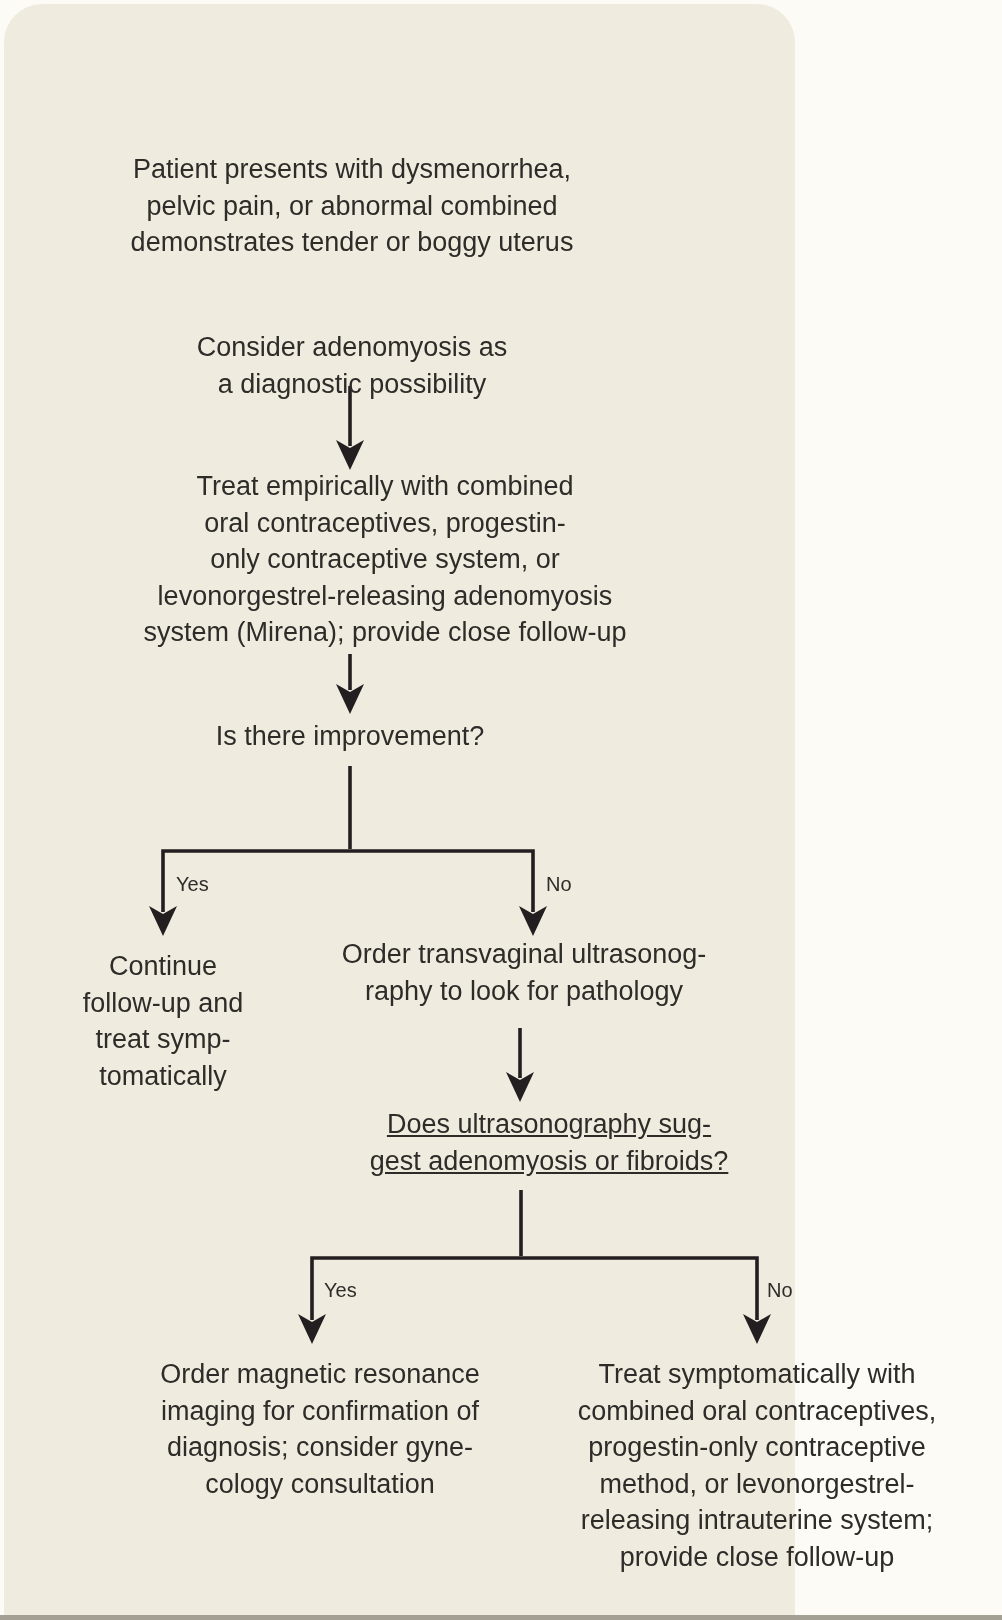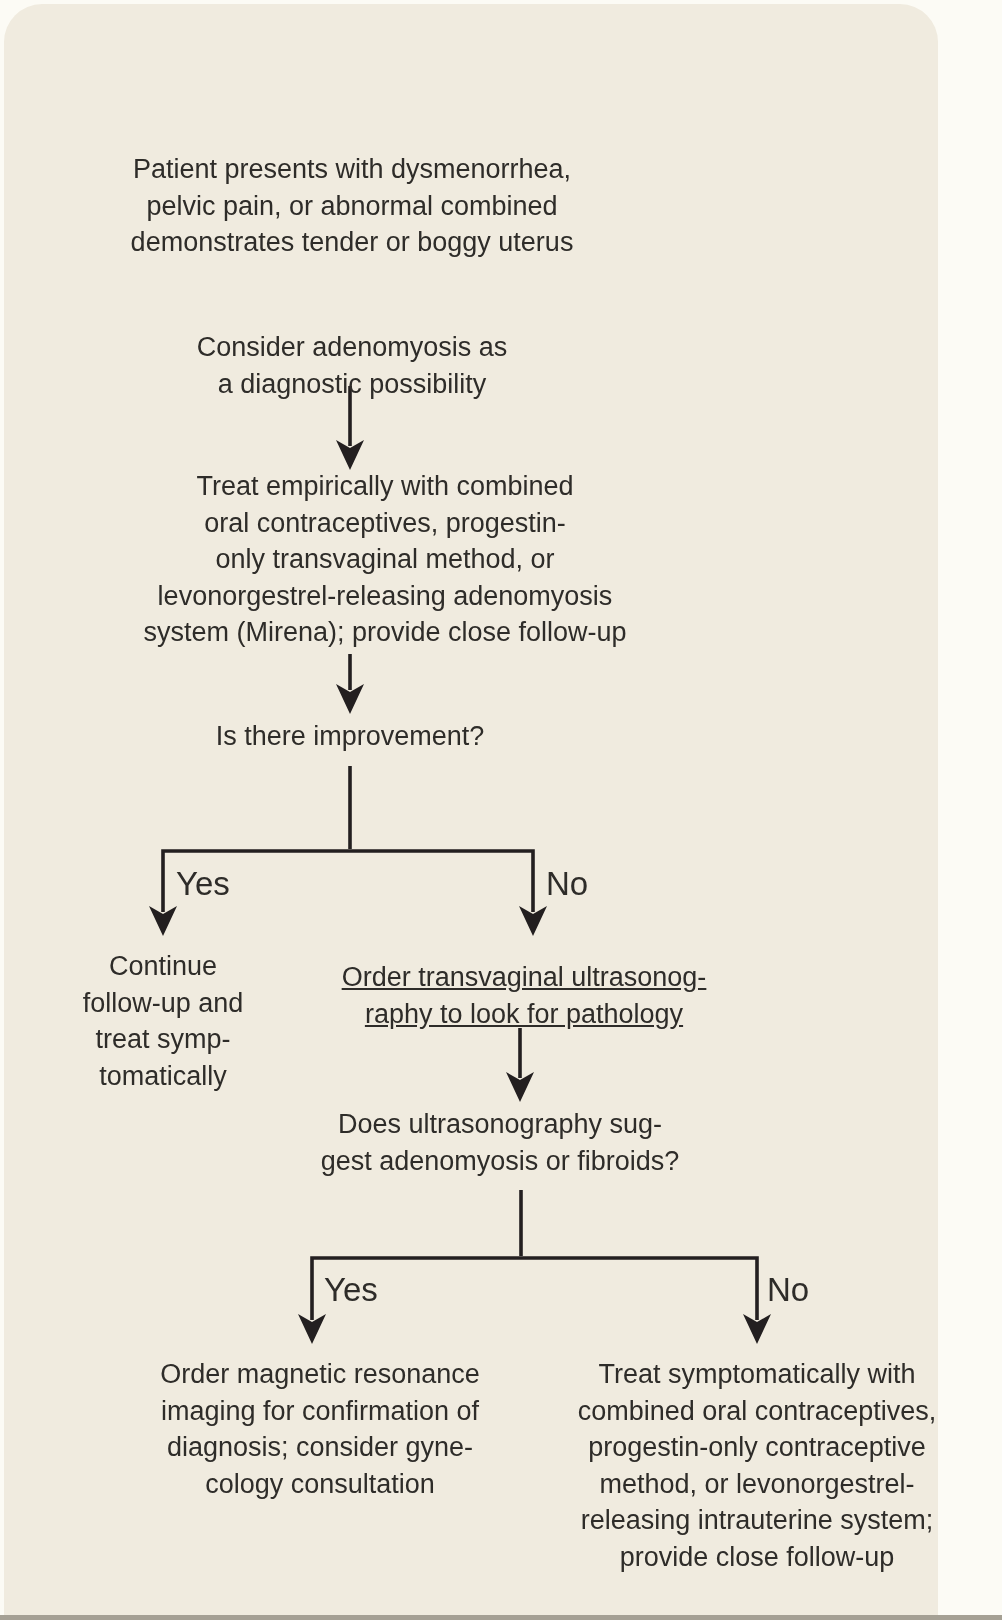--- a/index.html
+++ b/index.html
@@ -14,21 +14,21 @@
   body {
     font-family: "Liberation Sans", sans-serif;
     background: var(--page-bg);
     position: relative;
     overflow: hidden;
     color: var(--text);
   }
   .card {
     position: absolute;
     left: 4px; top: 4px;
-    width: 934px; height: 1616px;
+    width: 791px; height: 1616px;
     background: var(--card-bg);
     border-radius: 38px 38px 0 0;
   }
   .connectors {
     position: absolute;
     left: 0; top: 0;
     width: 1002px; height: 1620px;
     pointer-events: none;
   }
   .connectors .stem {
@@ -45,21 +45,21 @@
     position: absolute;
     transform: translateX(-50%);
     text-align: center;
     white-space: nowrap;
     font-size: 27px;
     line-height: 36.5px;
     color: var(--text);
   }
   .branch-label {
     position: absolute;
-    font-size: 33px;
+    font-size: 20px;
     line-height: 36.5px;
     color: var(--text);
     white-space: nowrap;
   }
   .bottom-edge {
     position: absolute;
     left: 0; bottom: 0;
     width: 1002px; height: 5px;
     background: var(--bottom-edge);
   }
@@ -98,45 +98,45 @@
   </div>
 
   <div class="node" style="left:348px; top:297px;margin-top:28px;">
     <div>Consider adenomyosis as</div>
     <div>a diagnostic possibility</div>
   </div>
 
   <div class="node" style="left:349px; top:464px;margin-left:32px;">
     <div>Treat empirically with combined</div>
     <div>oral contraceptives, progestin-</div>
-    <div>only transvaginal method, or</div>
+    <div>only contraceptive system, or</div>
     <div>levonorgestrel-releasing adenomyosis</div>
     <div>system (Mirena); provide close follow-up</div>
   </div>
 
   <div class="node" style="left:346px; top:714px;">
     <div>Is there improvement?</div>
   </div>
 
   <div class="branch-label" style="left:172px; top:862px;">Yes</div>
   <div class="branch-label" style="left:542px; top:862px;">No</div>
 
   <div class="node" style="left:159px; top:944px;">
     <div>Continue</div>
     <div>follow-up and</div>
     <div>treat symp-</div>
     <div>tomatically</div>
   </div>
 
-  <div class="node" style="left:520px; top:955px;text-decoration:underline;">
+  <div class="node" style="left:520px; top:932px;">
     <div>Order transvaginal ultrasonog-</div>
     <div>raphy to look for pathology</div>
   </div>
 
-  <div class="node" style="left:496px; top:1102px;">
+  <div class="node" style="left:545px; top:1102px;text-decoration:underline;">
     <div>Does ultrasonography sug-</div>
     <div>gest adenomyosis or fibroids?</div>
   </div>
 
   <div class="branch-label" style="left:320px; top:1268px;">Yes</div>
   <div class="branch-label" style="left:763px; top:1268px;">No</div>
 
   <div class="node" style="left:308px; top:1352px;margin-left:8px;">
     <div>Order magnetic resonance</div>
     <div>imaging for confirmation of</div>

